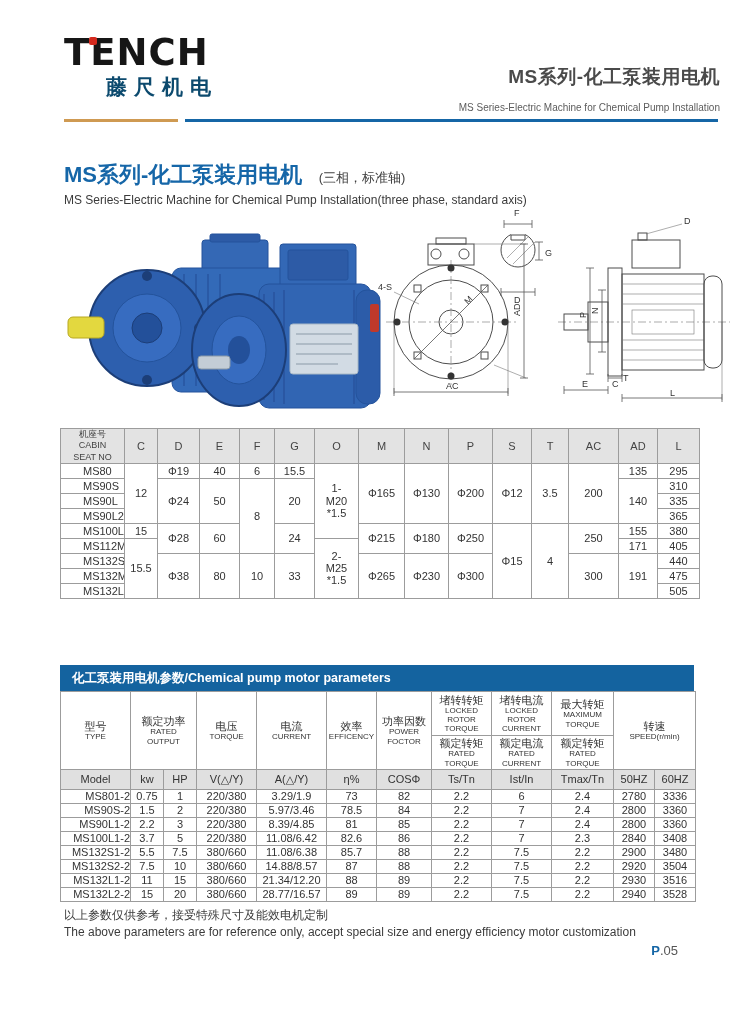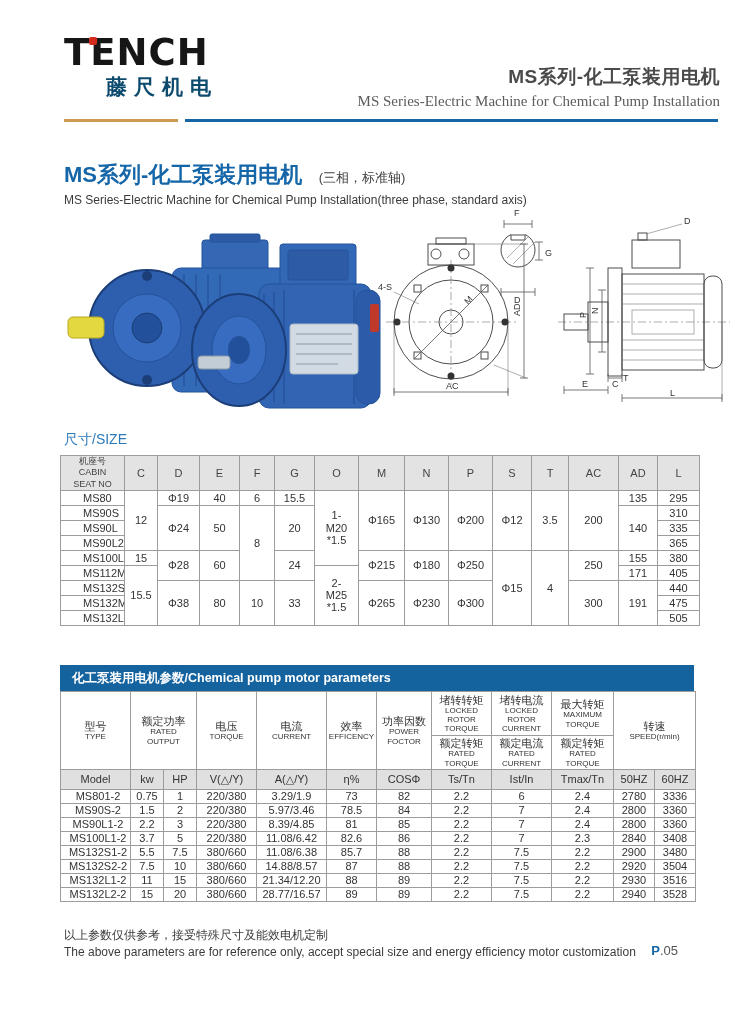--- a/index.html
+++ b/index.html
@@ -7,21 +7,21 @@
         font-family:"Liberation Sans","DejaVu Sans",sans-serif;color:#333;overflow:hidden;}
 
   
   .logo{position:absolute;left:64px;top:34px;}
   .logo-en{position:relative;font-family:"DejaVu Sans",sans-serif;font-weight:900;
            font-size:37px;line-height:38px;color:#161616;letter-spacing:1px;}
   .logo-dot{position:absolute;left:25px;top:3px;width:8px;height:8px;background:#d42a1e;border-radius:2px;}
   .logo-cn{font-size:21px;font-weight:bold;color:#0c4a6e;letter-spacing:7px;padding-left:42px;margin-top:1px;}
   .head-right{position:absolute;right:30px;top:64px;text-align:right;}
   .head-title-cn{font-size:19px;font-weight:600;color:#4a4a4a;letter-spacing:.5px;}
-  .head-title-en{font-size:15px;color:#5c5c5c;margin-top:3px;font-family:Liberation Serif, serif;}
+  .head-title-en{font-size:10px;color:#5c5c5c;margin-top:12px;}
   .rule-orange{position:absolute;left:64px;top:119px;width:114px;height:3px;background:#cf9a52;}
   .rule-blue{position:absolute;left:185px;top:119px;width:533px;height:3px;background:#1566a6;}
 
   
   .sec-title{position:absolute;left:64px;top:160px;white-space:nowrap;}
   .sec-title-cn{font-size:22px;font-weight:bold;color:#1566a8;}
   .sec-title-sfx{font-size:13px;color:#3f3f3f;margin-left:12px;}
   .sec-sub{position:absolute;left:64px;top:193px;font-size:12px;color:#3a3a3a;}
 
   
@@ -38,38 +38,38 @@
   .size-head{top:431px;}
   .tech-head{top:664px;}
   .tech-bar{position:absolute;left:60px;top:665px;width:634px;height:26px;background:#14639f;
             color:#fff;font-size:12.5px;font-weight:bold;line-height:26px;
             padding-left:12px;box-sizing:border-box;}
 
   
   table{border-collapse:collapse;table-layout:fixed;}
   th,td{border:1px solid #9c9c9c;text-align:center;vertical-align:middle;
         padding:0;font-size:11px;color:#333;line-height:1.12;white-space:pre-line;overflow:hidden;}
-  .size-table{position:absolute;left:60px;top:455px;width:634px;}
+  .size-table{position:absolute;left:60px;top:428px;width:634px;}
   .size-table thead th{background:#e3e3e3;font-weight:normal;color:#444;height:31px;}
   .size-table thead th:first-child{font-size:9px;line-height:1.25;}
   .size-table tbody tr{height:15px;}
   .size-table tbody td:first-child{text-align:left;padding-left:22px;}
   .tech-table{position:absolute;left:60px;top:691px;width:634px;}
   .tech-table th{background:#fff;font-weight:normal;}
   .tech-table tr.g1{height:44px;}
   .tech-table tr.g2{height:34px;}
   .tech-table tr.sub{height:20px;}
   .tech-table tr.sub th{background:#e0e0e0;font-size:11px;}
   .tech-table tbody tr{height:14px;}
-  .tech-table tbody td:first-child{text-align:center;padding-left:5px;margin-top:11px;}
+  .tech-table tbody td:first-child{text-align:right;padding-left:5px;margin-top:11px;}
   .th-cn{font-size:11px;}
   .th-en{font-size:8px;line-height:1.15;color:#333;white-space:pre-line;}
 
   
-  .note{position:absolute;left:64px;font-size:12px;color:#3c3c3c;margin-top:20px;}
+  .note{position:absolute;left:64px;font-size:12px;color:#3c3c3c;}
   .note-cn{top:907px;}
   .note-en{top:925px;}
   .page-no{position:absolute;right:72px;top:943px;font-size:13px;}
   .p-blue{color:#1566a6;font-weight:bold;}
   .p-gray{color:#555;}
 </style>
 </head>
 <body>
 
 <div id="page">

